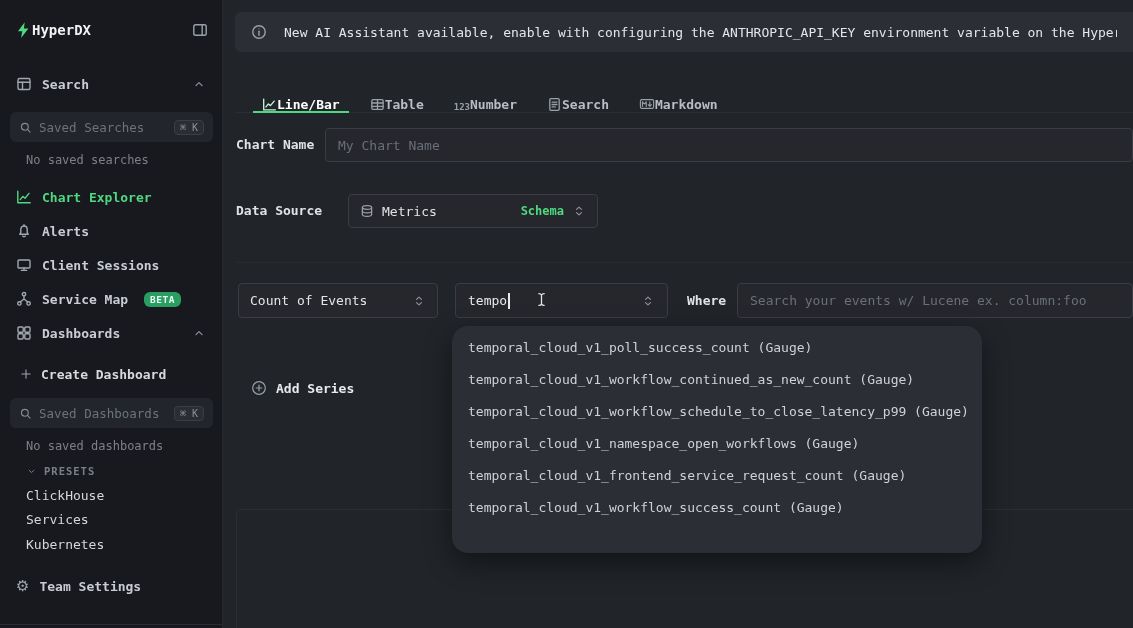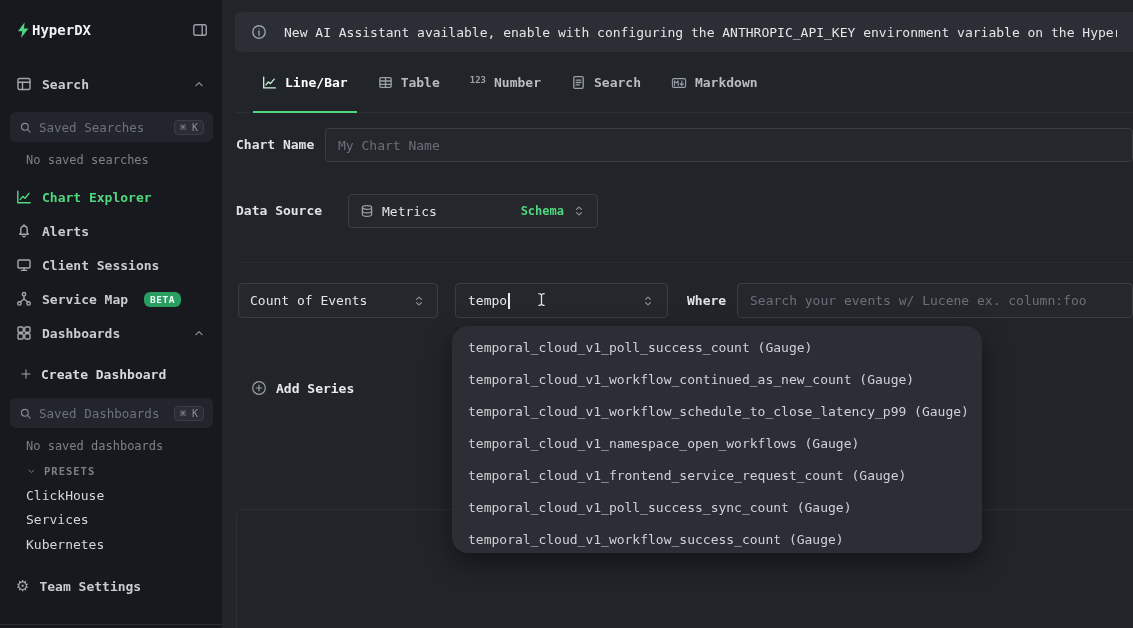--- a/index.html
+++ b/index.html
@@ -33,21 +33,21 @@
   .side-divider { position:absolute; left:0; width:223px; top:624px; height:1px; background:#2a2d33; }
   .gear-glyph { font-size:15px; line-height:1; color:#a2a7ae; font-family:"DejaVu Sans",sans-serif; }
 
   
   .banner { position:absolute; left:235px; top:12px; right:0; height:40px; background:#2b2e34; border-radius:6px 0 0 6px; display:flex; align-items:center; gap:17px; padding:0 16px; }
   .banner .info { color:#9aa0a8; flex:0 0 auto; }
   .banner .txt { font-size:13px; color:#e4e6e9; white-space:nowrap; overflow:hidden; }
 
   
   .tabs { position:absolute; left:235px; top:75px; right:0; height:38px; display:flex; align-items:stretch; padding-left:12px; border-bottom:1px solid #2b2e33; }
-  .tab { position:relative; display:flex; align-items:flex-start; gap:8px; padding:0 15px; font-size:13px; font-weight:600; color:#b9bdc3; cursor:pointer; }
+  .tab { position:relative; display:flex; align-items:flex-end; padding:0 15px; font-size:13px; font-weight:600; color:#b9bdc3; cursor:pointer; }
   .tab .ticon { color:#9aa0a8; }
   .tab.active { color:#ffffff; }
   .tab.active .ticon { color:#c9f5db; }
   .tab.active::after { content:""; position:absolute; left:6px; right:6px; bottom:-1px; height:2px; background:#4fd87f; }
   .num-ic { font-size:9px; font-weight:700; color:#9aa0a8; letter-spacing:0; }
 
   
   .flabel { position:absolute; height:34px; line-height:34px; font-size:13px; font-weight:600; color:#dfe2e6; }
   .tinput { position:absolute; height:34px; background:#25272d; border:1px solid #3a3d44; border-radius:4px; color:#dfe2e6; font:inherit; font-size:13px; padding:0 12px; outline:none; cursor:text; }
   .tinput::placeholder { color:#6a6f78; }
@@ -346,21 +346,20 @@
 
   <div class="flabel" style="left:687px; top:283px; height:35px; line-height:35px">Where</div>
   <input class="tinput" style="left: 737px; top: 283px; right: 0px; height: 35px;" placeholder="Search your events w/ Lucene ex. column:foo">
 
   <div class="dropdown">
     <div class="opt">temporal_cloud_v1_poll_success_count (Gauge)</div>
     <div class="opt">temporal_cloud_v1_workflow_continued_as_new_count (Gauge)</div>
     <div class="opt">temporal_cloud_v1_workflow_schedule_to_close_latency_p99 (Gauge)</div>
     <div class="opt">temporal_cloud_v1_namespace_open_workflows (Gauge)</div>
     <div class="opt">temporal_cloud_v1_frontend_service_request_count (Gauge)</div>
-    <div class="opt">temporal_cloud_v1_poll_success_sync_count (Gauge)</div>
     <div class="opt">temporal_cloud_v1_workflow_success_count (Gauge)</div>
   </div>
 
   <div class="add-series">
     <span class="pic">
       <svg class="i" width="16" height="16" viewBox="0 0 16 16" style="stroke-width:1.2">
           <circle cx="8" cy="8" r="6.3"></circle>
           <line x1="8" y1="5.2" x2="8" y2="10.8"></line>
           <line x1="5.2" y1="8" x2="10.8" y2="8"></line>
         </svg>

